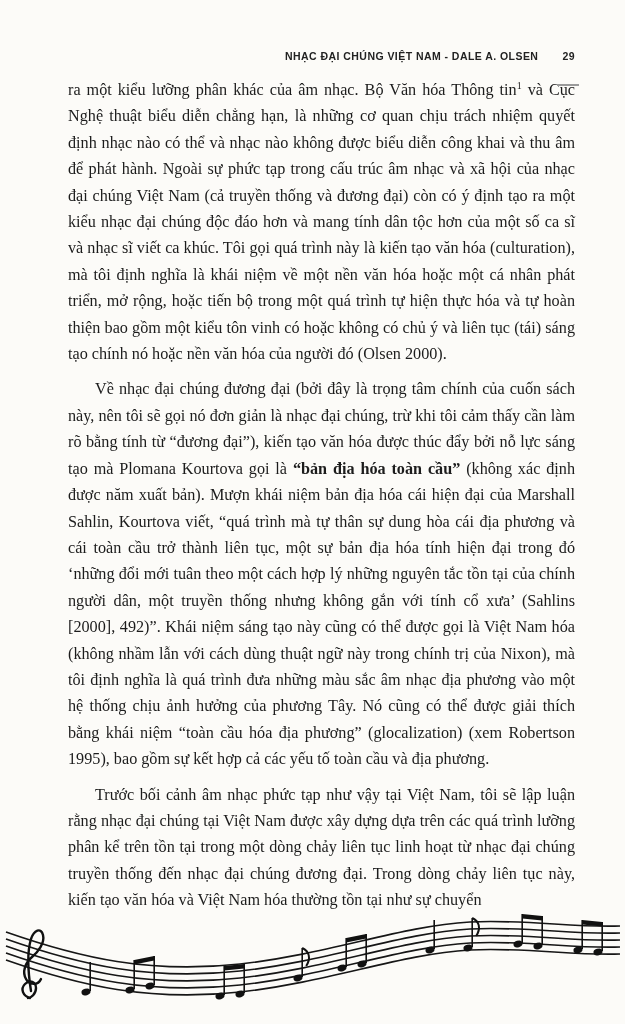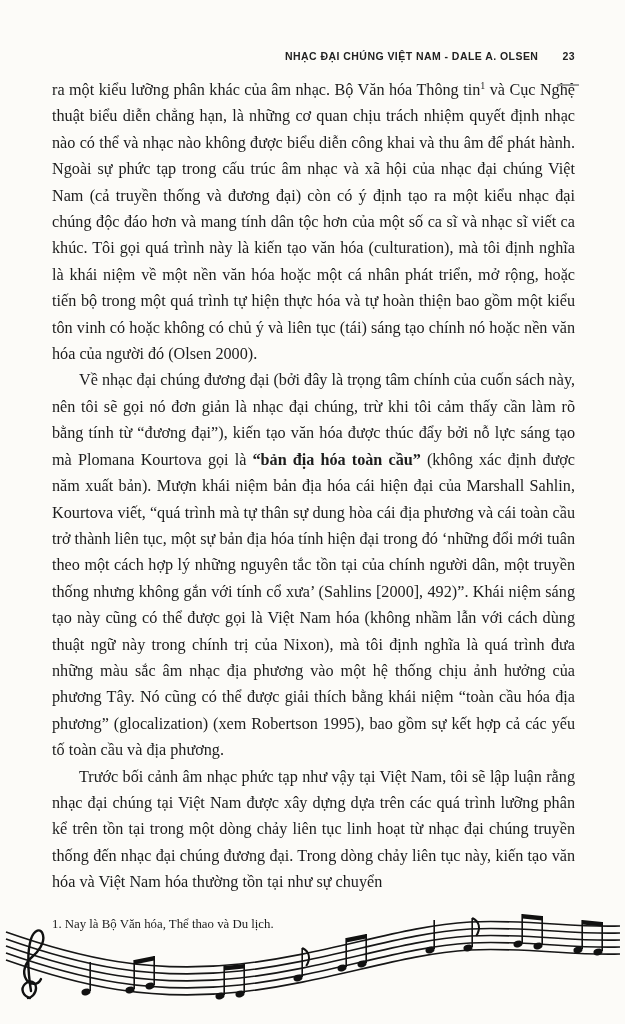--- a/index.html
+++ b/index.html
@@ -4,21 +4,21 @@
 <style>
   html,body{margin:0;padding:0;background:#d8d8d8;}
   .page{
     position:relative;
     width:625px;height:1024px;
     margin:0 auto;
     background:#fcfbf8;
     color:#1c1c1c;
     font-family:"Liberation Serif", serif;
     box-sizing:border-box;
-    padding:50px 50px 0 52px;
+    padding:50px 50px 0 68px;
     overflow:hidden;
   }
   .header{
     display:flex;
     justify-content:flex-end;
     align-items:baseline;
     gap:24px;
     font-family:"Liberation Sans", sans-serif;
     font-weight:700;
     font-size:10.5px;
@@ -31,21 +31,21 @@
     top:84px;right:46px;
     width:22px;height:2px;
     background:#9a9a9a;
   }
   .para{
     font-size:16.2px;
     line-height:26.4px;
     text-align:justify;
     margin:0;
   }
-  .para + .para{text-indent:27px;}
+  .para + .para{margin-top:9px;text-indent:27px;}
   .para sup{font-size:10px;line-height:0;vertical-align:super;}
   .it{}
   .bd{font-weight:700;}
   .footnote{
     margin-top:21px;
     font-size:12.8px;
     color:#1c1c1c;
   }
   .staff-wrap{
     position:absolute;
@@ -53,32 +53,31 @@
     width:625px;height:112px;
   }
 </style>
 </head>
 <body>
 
 <div class="page">
 
   <header class="header">
     <span>NHẠC ĐẠI CHÚNG VIỆT NAM - DALE A. OLSEN</span>
-    <span>23</span>
+    <span>29</span>
   </header>
 
   <div class="margin-mark"></div>
 
   <main>
     <p class="para"><span>ra một kiểu lưỡng phân khác của âm nhạc. Bộ Văn hóa Thông tin</span><sup>1</sup><span> và Cục Nghệ thuật biểu diễn chẳng hạn, là những cơ quan chịu trách nhiệm quyết định nhạc nào có thể và nhạc nào không được biểu diễn công khai và thu âm để phát hành. Ngoài sự phức tạp trong cấu trúc âm nhạc và xã hội của nhạc đại chúng Việt Nam (cả truyền thống và đương đại) còn có ý định tạo ra một kiểu nhạc đại chúng độc đáo hơn và mang tính dân tộc hơn của một số ca sĩ và nhạc sĩ viết ca khúc. Tôi gọi quá trình này là </span><span class="it">kiến tạo văn hóa</span><span> (</span><span class="it">culturation</span><span>), mà tôi định nghĩa là </span><span class="it">khái niệm về một nền văn hóa hoặc một cá nhân phát triển, mở rộng, hoặc tiến bộ trong một quá trình tự hiện thực hóa và tự hoàn thiện bao gồm một kiểu tôn vinh có hoặc không có chủ ý và liên tục (tái) sáng tạo chính nó hoặc nền văn hóa của người đó</span><span> (Olsen 2000).</span></p>
     <p class="para"><span>Về nhạc đại chúng đương đại (bởi đây là trọng tâm chính của cuốn sách này, nên tôi sẽ gọi nó đơn giản là nhạc đại chúng, trừ khi tôi cảm thấy cần làm rõ bằng tính từ “đương đại”), kiến tạo văn hóa được thúc đẩy bởi nỗ lực sáng tạo mà Plomana Kourtova gọi là </span><span class="it bd">“bản địa hóa toàn cầu”</span><span> (không xác định được năm xuất bản). Mượn khái niệm bản địa hóa cái hiện đại của Marshall Sahlin, Kourtova viết, “quá trình mà tự thân sự dung hòa cái </span><span class="it">địa phương</span><span> và cái </span><span class="it">toàn cầu</span><span> trở thành liên tục, một sự bản địa hóa tính hiện đại trong đó ‘những đổi mới tuân theo một cách hợp lý những nguyên tắc tồn tại của chính người dân, một truyền thống nhưng không gắn với tính cổ xưa’ (Sahlins [2000], 492)”. Khái niệm sáng tạo này cũng có thể được gọi là </span><span class="it">Việt Nam hóa</span><span> (không nhầm lẫn với cách dùng thuật ngữ này trong chính trị của Nixon), mà tôi định nghĩa là </span><span class="it">quá trình đưa những màu sắc âm nhạc địa phương vào một hệ thống chịu ảnh hưởng của phương Tây</span><span>. Nó cũng có thể được giải thích bằng khái niệm “toàn cầu hóa địa phương” (glocalization) (xem Robertson 1995), bao gồm sự kết hợp cả các yếu tố toàn cầu và địa phương.</span></p>
     <p class="para"><span>Trước bối cảnh âm nhạc phức tạp như vậy tại Việt Nam, tôi sẽ lập luận rằng nhạc đại chúng tại Việt Nam được xây dựng dựa trên các quá trình lưỡng phân kể trên tồn tại trong một dòng chảy liên tục linh hoạt từ nhạc đại chúng truyền thống đến nhạc đại chúng đương đại. Trong dòng chảy liên tục này, kiến tạo văn hóa và Việt Nam hóa thường tồn tại như sự chuyển</span></p>
   </main>
 
-  <div class="footnote">1. Nay là Bộ Văn hóa, Thể thao và Du lịch.</div>
 
   <div class="staff-wrap">
     <svg width="625" height="112" viewBox="0 0 625 112" aria-hidden="true">
       <defs>
         <path id="wv" d="M6,26 C80,52 150,68 240,58 C330,48 400,20 470,16 C525,13 575,22 620,20"></path>
       </defs>
 
       <g stroke="#161616" stroke-width="1.7" fill="none">
         <use href="#wv"></use>
         <use href="#wv" transform="translate(0,7)"></use>

